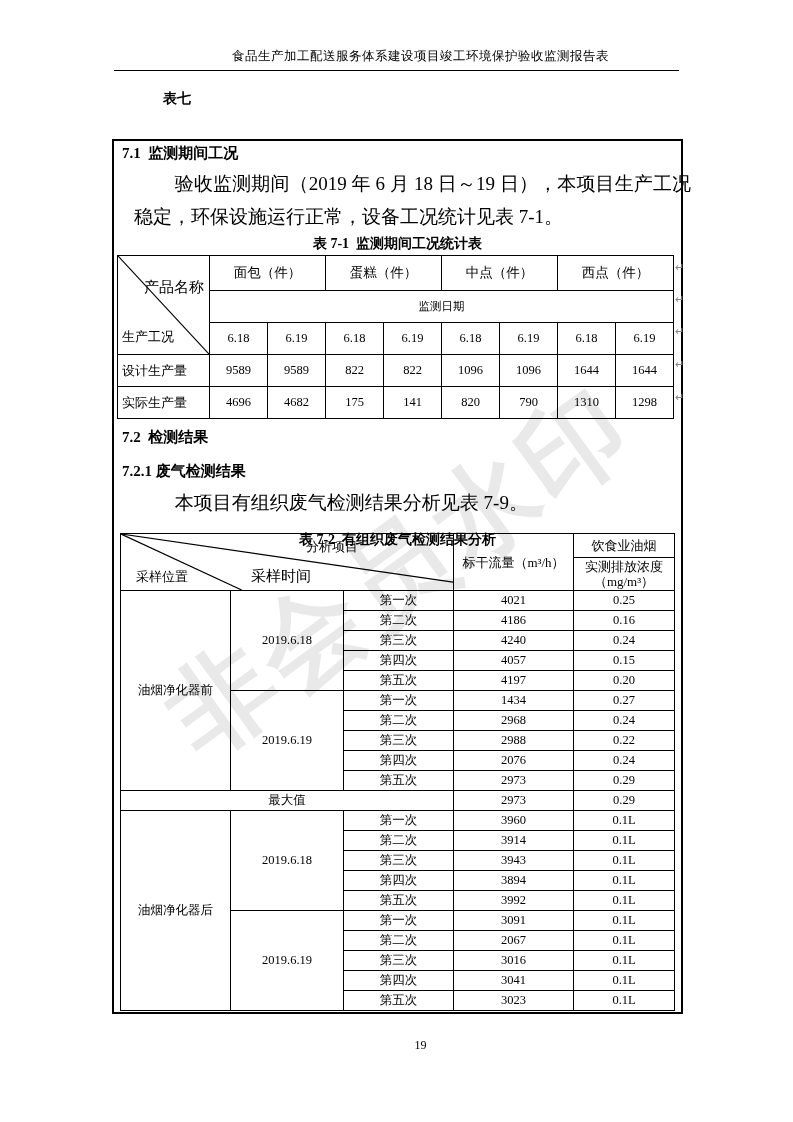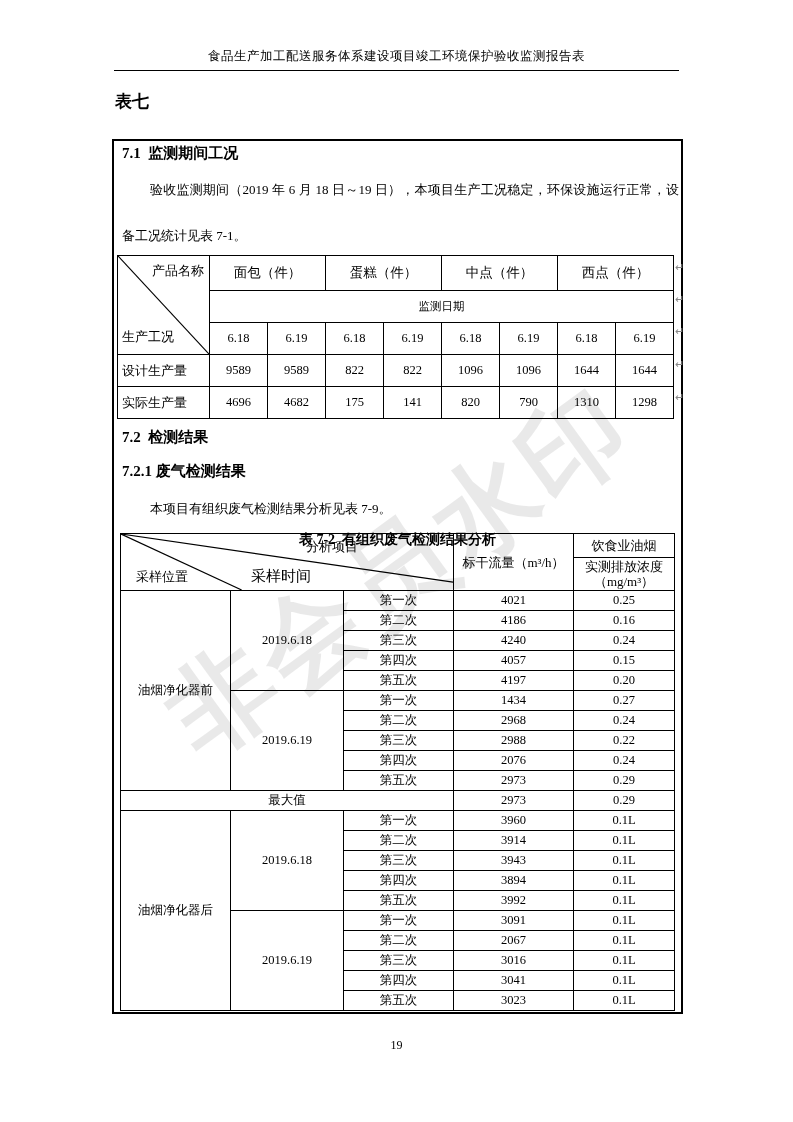--- a/index.html
+++ b/index.html
@@ -1,43 +1,43 @@
 <!DOCTYPE html>
 <html><head>
 <meta charset="utf-8">
 <style>
   * { margin:0; padding:0; box-sizing:border-box; }
   html,body { background:#ffffff; }
   .page {
     position:relative; width:793px; height:1122px; background:#fff;
     font-family:"Liberation Serif", serif; color:#000; overflow:hidden;
   }
-  .abs { position:absolute; }
+  .abs { position:absolute;padding-left:48px; }
   .watermark {
     position:absolute; left:400px; top:573px;
     transform:translate(-50%,-50%) rotate(-36deg);
     font-size:104px; font-weight:bold; letter-spacing:4px;
     color:rgba(0,0,0,0.085); white-space:nowrap; z-index:0; pointer-events:none;
   }
   .content { position:absolute; inset:0; z-index:1; }
   .doc-title { left:0; top:48px; width:793px; text-align:center; font-size:12.5px; letter-spacing:0.5px; }
   .title-rule { left:114px; top:70px; width:565px; height:1px; background:#000; }
-  .chapter { left:115px; top:90px; font-size:17px; font-weight:bold; }
+  .chapter { left:115px; top:90px; font-size:14px; font-weight:bold; }
   .outer-box { left:112px; top:139px; width:571px; height:875px; border:2px solid #000; }
   .h1 { position:absolute; left:8px; font-size:15px; font-weight:bold; white-space:pre; }
-  .para { position:absolute; left:8px; width:557px; font-size:13px; line-height:46px; text-indent:2.15em; text-align:justify; }
+  .para { position:absolute; left:20px; width:557px; font-size:19px; line-height:33px; text-indent:2.15em; text-align:justify; }
   .tbl-title { position:absolute; left:0; width:100%; text-align:center; font-size:14px; font-weight:bold; white-space:pre; }
   table { border-collapse:collapse; table-layout:fixed; position:absolute; }
   td { border:1px solid #000; text-align:center; vertical-align:middle; font-size:12.5px; padding:0; overflow:hidden; }
   .t71 td.hdr { font-size:13.5px; }
   .t71 td.small { font-size:11.5px; }
   .t71 td.rowlabel { text-align:left; padding-left:4px; font-size:13px; }
   .corner-cell { position:relative; }
   .corner-cell svg { position:absolute; left:0; top:0; width:100%; height:100%; }
-  .c71top { position:absolute; right:5px; top:6px; font-size:13px; }
+  .c71top { position:absolute; right:5px; top:22px; font-size:15px; }
   .c71bot { position:absolute; left:4px; bottom:8px; font-size:13px; }
   .t72 td { font-size:12.5px; }
   .t72 td.hdr { font-size:13px; line-height:15px; }
   .c72item { position:absolute; left:0; top:4px; width:100%; text-align:center; padding-left:90px; font-size:13px; }
   .c72loc  { position:absolute; left:15px; bottom:4px; font-size:13px;margin-top:8px; }
   .c72time { position:absolute; left:130px; bottom:4px; font-size:15px; }
   .ret-mark { position:absolute; color:#888; font-size:11px; }
   .page-num { left:0; top:1038px; width:793px; text-align:center; font-size:12px; }
 </style>
 </head>
@@ -48,20 +48,21 @@
 
   <div class="content">
     <div class="abs doc-title">食品生产加工配送服务体系建设项目竣工环境保护验收监测报告表</div>
     <div class="abs title-rule"></div>
     <div class="abs chapter">表七</div>
 
     <div class="abs outer-box">
       <div class="h1" style="top:3px;">7.1  监测期间工况</div>
       <div class="para" style="top:26px;">验收监测期间（2019 年 6 月 18 日～19 日），本项目生产工况稳定，环保设施运行正常，设备工况统计见表 7-1。</div>
 
+      <div class="tbl-title" style="top:94px;">表 7-1  监测期间工况统计表</div>
 
       <table class="t71" style="left:3px; top:114px; width:556px;">
         <colgroup>
           <col style="width:92px">
             <col style="width:58px">
             <col style="width:58px">
             <col style="width:58px">
             <col style="width:58px">
           <col style="width:58px">
             <col style="width:58px">

